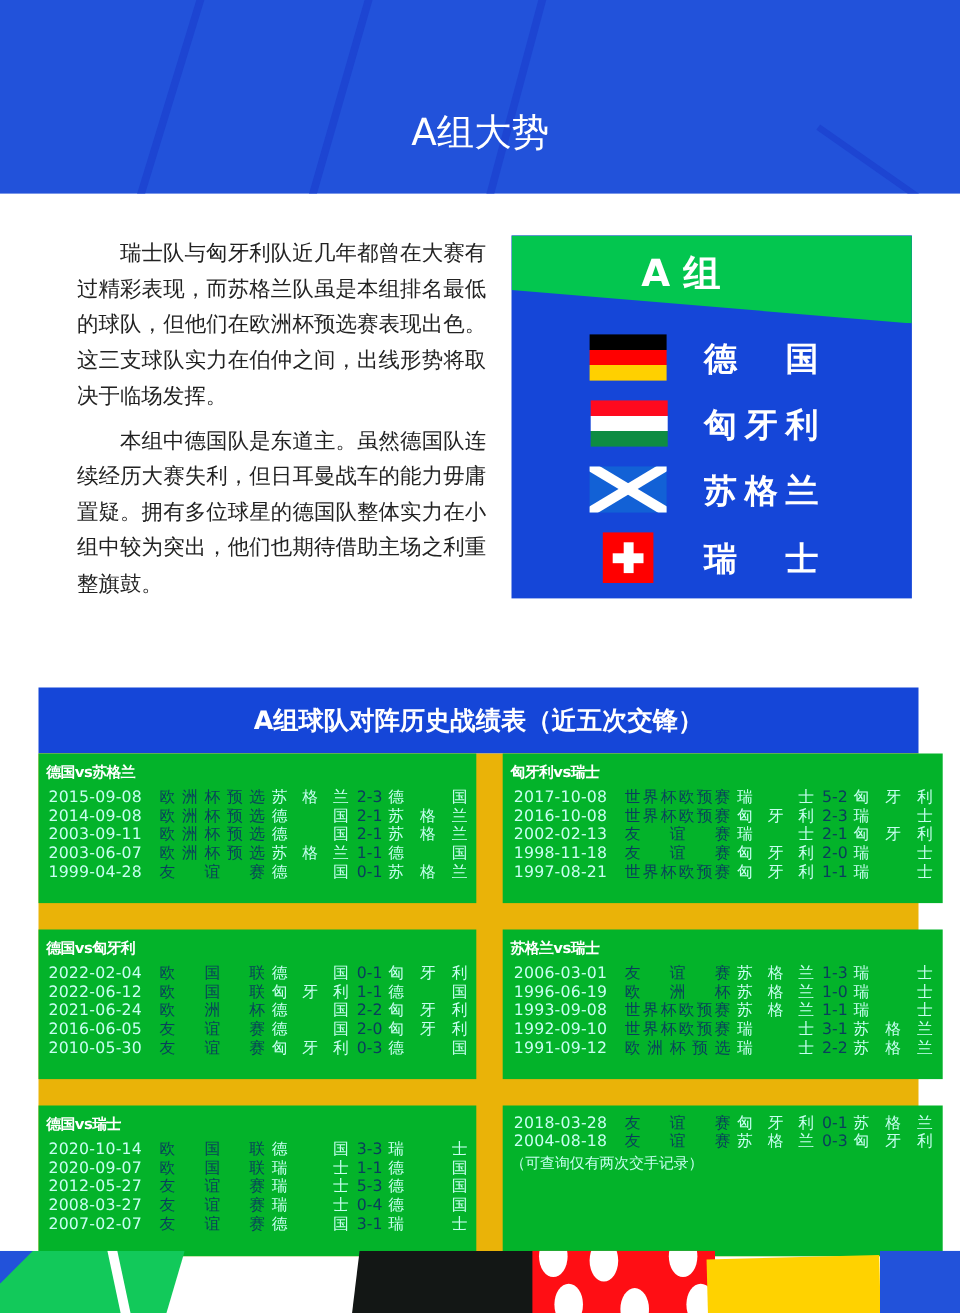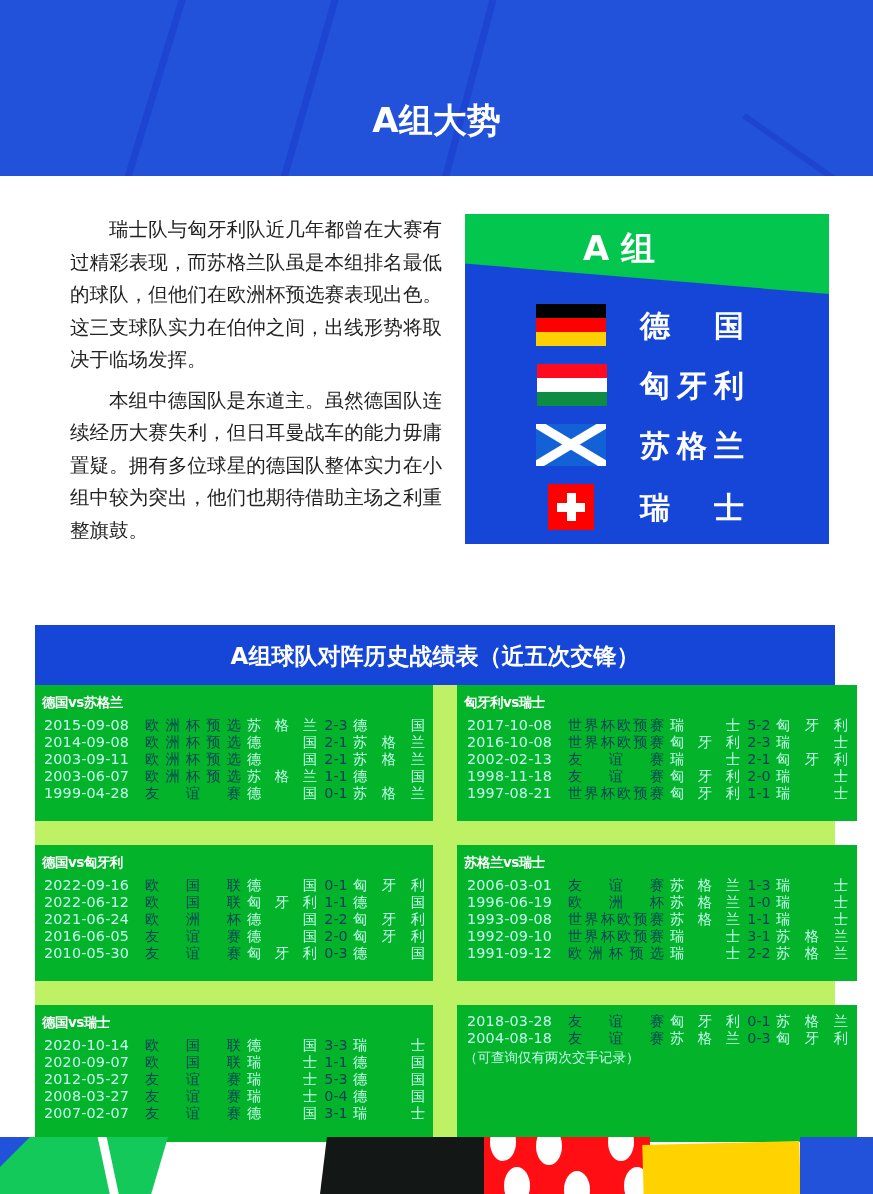--- a/index.html
+++ b/index.html
@@ -5,21 +5,21 @@
   * { margin: 0; padding: 0; box-sizing: border-box; }
   body { width: 873px; height: 1194px; background: #ffffff; font-family: "DejaVu Sans", "Liberation Sans", sans-serif; position: relative; overflow: hidden; }
 
   
   .banner { position: absolute; left: 0; top: 0; width: 873px; height: 176px; background: #2252da; overflow: hidden; }
   .banner .stripe { position: absolute; background: #1d45d2; width: 7px; height: 260px; top: -20px; }
   .banner .s1 { left: 145px; transform: rotate(17deg); }
   .banner .s2 { left: 300px; transform: rotate(16deg); }
   .banner .s3 { left: 460px; transform: rotate(15deg); }
   .banner .s4 { left: 790px; top: 90px; width: 6px; height: 120px; transform: rotate(-55deg); }
-  .banner-title { position: absolute; left: 0; width: 873px; top: 98px; text-align: center; color: #ffffff; font-size: 34px; font-weight: bold; letter-spacing: 0px; }
+  .banner-title { position: absolute; left: 0; width: 873px; top: 98px; text-align: center; color: #ffffff; font-size: 34px; font-weight: normal; letter-spacing: 0px; }
 
   
   .intro { position: absolute; left: 70px; top: 214px; width: 372px; color: #222; font-size: 19.5px; line-height: 32.5px; }
   .intro p { text-indent: 2em; margin-bottom: 8px; text-align: justify; }
 
   
   .group-card { position: absolute; left: 465px; top: 214px; width: 364px; height: 330px; background: #1546d8; overflow: hidden; }
   .group-card .green-top { position: absolute; left: 0; top: 0; width: 364px; height: 80px; background: #03c64f; clip-path: polygon(0 0, 100% 0, 100% 100%, 0 62%); }
   .group-title { position: absolute; left: 0; width: 308px; top: 12px; text-align: center; color: #ffffff; font-size: 34px; font-weight: bold; }
   .team-row { position: absolute; left: 0; width: 364px; height: 46px; }
@@ -31,21 +31,21 @@
   .flag-sc::before, .flag-sc::after { content: ""; position: absolute; left: -10px; top: 16px; width: 90px; height: 9px; background: #ffffff; }
   .flag-sc::before { transform: rotate(31deg); }
   .flag-sc::after { transform: rotate(-31deg); }
   .flag-ch { left: 83px; width: 46px; height: 46px; background: #ff0000; top: -2px; }
   .flag-ch::before { content: ""; position: absolute; left: 9px; top: 19px; width: 28px; height: 9px; background: #fff; }
   .flag-ch::after { content: ""; position: absolute; left: 19px; top: 9px; width: 9px; height: 28px; background: #fff; }
 
   
   .history { position: absolute; left: 35px; top: 625px; width: 800px; }
   .history-head { height: 60px; background: #1546d8; color: #ffffff; font-size: 23px; font-weight: bold; text-align: center; line-height: 62px; }
-  .history-grid { display: grid; grid-template-columns: 398px 400px; column-gap: 2px; row-gap: 2px; background: #bef264; gap: 24px; }
+  .history-grid { display: grid; grid-template-columns: 398px 400px; column-gap: 2px; row-gap: 2px; background: #eab308; gap: 24px; }
   .cell { background: #03b32a; height: 136px; padding: 8px 6px 0 7px; }
   .cell.tall { height: 137px; }
   .cell-title { color: #ffffff; font-size: 13.5px; font-weight: bold; height: 24px; line-height: 18px; letter-spacing: -0.5px; }
   .match { display: flex; height: 17px; line-height: 17px; font-size: 14.3px; white-space: nowrap; justify-content: center; }
   .m-date { color: #c6fff0; width: 101px; letter-spacing: 0.2px; }
   .m-comp { color: #0a3e5c; width: 102px; display: flex; justify-content: space-between; padding-right: 6px; }
   .m-team { color: #c6fff0; width: 72px; display: flex; justify-content: space-between; padding-right: 2px; }
   .m-score { color: #0a3e5c; width: 34px; text-align: center; }
   .m-team2 { color: #c6fff0; width: 72px; display: flex; justify-content: space-between; }
   .note { color: #c6fff0; font-size: 13.5px; margin-top: 2px; }
@@ -316,21 +316,21 @@
           <span class="m-score">1-1</span>
           <span class="m-team2">
             <span>瑞</span>
             <span>士</span>
           </span>
         </div>
       </div>
       <div class="cell">
         <div class="cell-title">德国vs匈牙利</div>
         <div class="match">
-          <span class="m-date">2022-09-16</span>
+          <span class="m-date">2022-02-04</span>
           <span class="m-comp">
             <span>欧</span>
             <span>国</span>
             <span>联</span>
           </span>
           <span class="m-team">
             <span>德</span>
             <span>国</span>
           </span>
           <span class="m-score">0-1</span>

